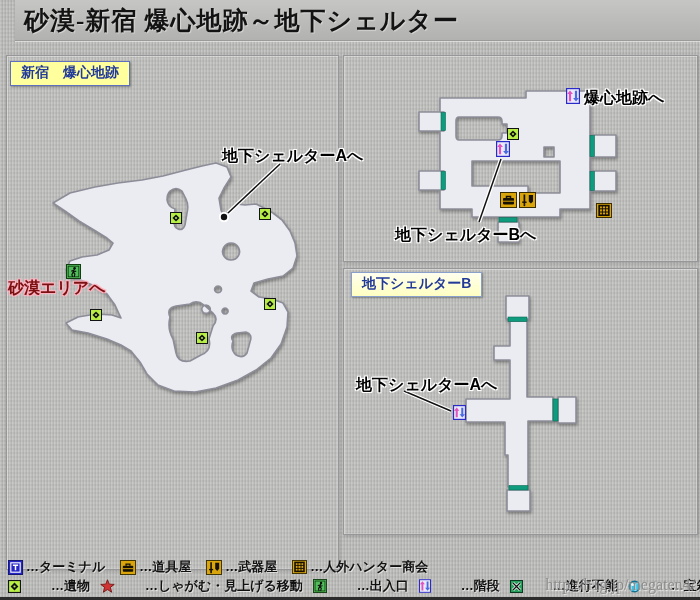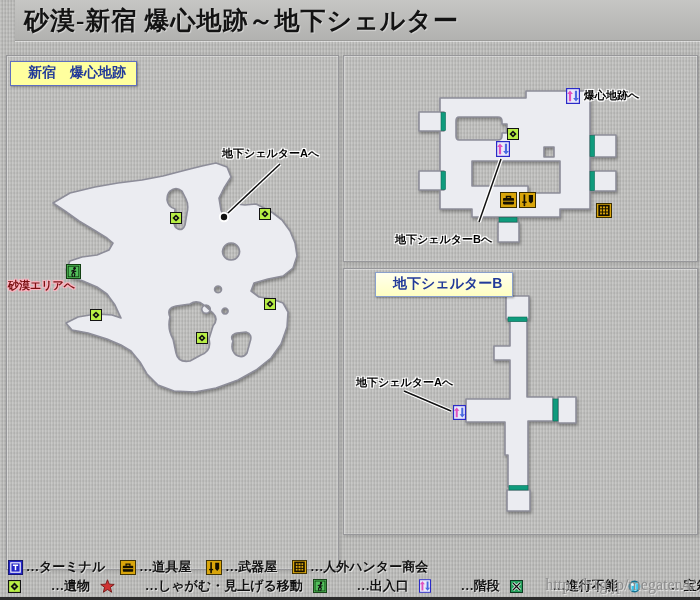--- a/index.html
+++ b/index.html
@@ -30,50 +30,50 @@
     position:absolute;border:1px solid #97979a;
     box-shadow:inset 1px 1px 0 rgba(255,255,255,.4), inset -1px -1px 0 rgba(255,255,255,.2), 1px 1px 3px rgba(0,0,0,.18);
     background:rgba(255,255,255,.05);
   }
   #panel-main{left:6px;top:55px;width:331px;height:513px;}
   #panel-a{left:343px;top:55px;width:353px;height:205px;}
   #panel-b{left:343px;top:268px;width:353px;height:265px;}
   .labelbox{
     position:absolute;z-index:6;
     font-size:14px;font-weight:bold;color:#223a99;
-    padding:2px 10px 3px 17px;white-space:nowrap;
+    padding:2px 10px 3px 10px;white-space:nowrap;
     background:linear-gradient(#ffffee,#ffffc2);
     border:1px solid #8aa0cc;
     box-shadow:1px 1px 2px rgba(0,0,0,.35);
   }
   #label-main{left:10px;top:61px;background:#ffff9e;border-color:#5f6fbf;}
   #label-a{left:346px;top:57px;}
-  #label-b{left:351px;top:272px;margin-left:24px;}
+  #label-b{left:351px;top:272px;}
   #maps{position:absolute;left:0;top:0;z-index:4;pointer-events:none;}
   .mapshape{fill:#ebecf1;stroke:#8d8d99;stroke-width:1.6;stroke-linejoin:round;}
   .mapgrp{filter:drop-shadow(1.5px 2px 1.5px rgba(0,0,0,.33));}
   .teal{fill:#0f9b7d;stroke:#0a6b57;stroke-width:.6;}
   .ptr-w{stroke:#ffffff;stroke-width:4;fill:none;}
   .ptr-b{stroke:#111;stroke-width:1.5;fill:none;}
   .ann{
-    position:absolute;z-index:7;font-size:11px;font-weight:bold;color:#000;white-space:nowrap;
+    position:absolute;z-index:7;font-size:16px;font-weight:bold;color:#000;white-space:nowrap;
     text-shadow:-1px -1px 0 #fff,1px -1px 0 #fff,-1px 1px 0 #fff,1px 1px 0 #fff,0 0 3px #fff;
   }
   .ann-red{
     color:#7a1012;
     text-shadow:-1px -1px 0 #ffb3c0,1px -1px 0 #ffb3c0,-1px 1px 0 #ffb3c0,1px 1px 0 #ffb3c0,0 0 3px #ffc9d2;
   }
   .legend-row{
     position:absolute;left:8px;z-index:7;display:flex;align-items:center;
     font-size:13px;font-weight:bold;color:#111;height:18px;
     text-shadow:1px 1px 0 rgba(255,255,255,.55);white-space:nowrap;
   }
   #legend-row1{top:558px;}
   #legend-row2{top:577px;}
-  .legend-item{display:flex;align-items:center;font-family:Liberation Serif, serif;}
+  .legend-item{display:flex;align-items:center;}
   #legend-row1 .legend-item{margin-right:15px;}
   #legend-row2 .legend-item{margin-right:10px;gap:27px;}
   .legend-item svg{margin-right:3px;flex:0 0 auto;}
   .site-url{
     position:absolute;right:5px;top:576px;z-index:7;
     font-family:"Liberation Serif","DejaVu Serif",serif;
     font-size:16px;font-weight:normal;color:#8d8d8d;
     text-shadow:1px 1px 0 rgba(255,255,255,.5);
   }
 </style>
@@ -219,21 +219,21 @@
       <rect class="teal" x="509" y="485.5" width="19" height="4.5"></rect>
     </g>
     <line class="ptr-w" x1="404" y1="391" x2="451" y2="411"></line>
     <line class="ptr-b" x1="404" y1="391" x2="451" y2="411"></line>
     <use href="#sym-stairs" x="453" y="405" width="13" height="15"></use>
   </svg>
 
   <div class="ann" style="left:222px;top:146px;">地下シェルターAへ</div>
   <div class="ann ann-red" style="left:8px;top:278px;">砂漠エリアへ</div>
   <div class="ann" style="left:584px;top:88px;">爆心地跡へ</div>
-  <div class="ann" style="left:386px;top:232px;padding-left:9px;">地下シェルターBへ</div>
+  <div class="ann" style="left:386px;top:225px;padding-left:9px;">地下シェルターBへ</div>
   <div class="ann" style="left:356px;top:375px;">地下シェルターAへ</div>
 
   <div class="legend-row" id="legend-row1">
     <span class="legend-item">
       <svg width="15" height="15">
           <use href="#sym-terminal" width="15" height="15"></use>
         </svg>
       <span>…ターミナル</span>
     </span>
     <span class="legend-item">

